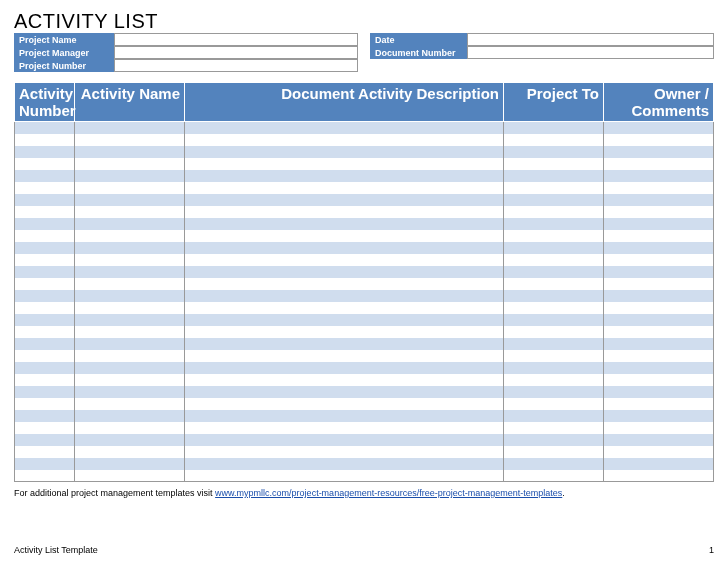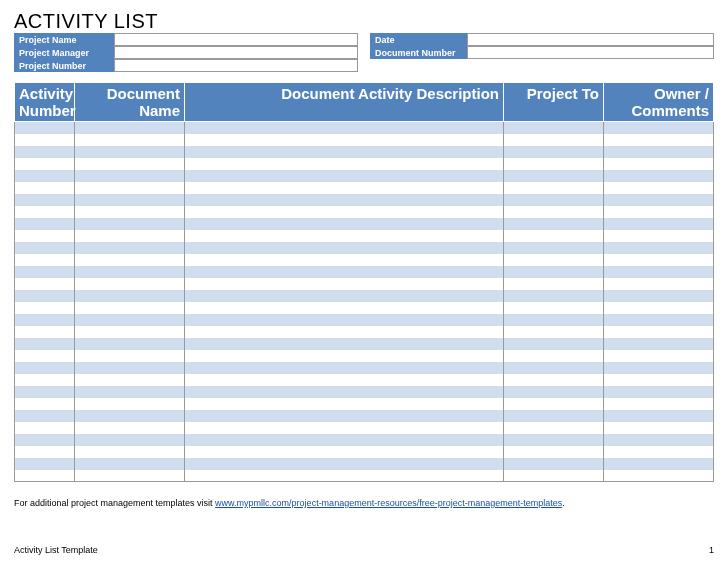--- a/index.html
+++ b/index.html
@@ -71,21 +71,21 @@
   table.activity tr.even td { background: #d0ddee; }
   table.activity tr.odd  td { background: #fff; }
   table.activity tr.last td { border-bottom: 0.5px solid #999; }
   .col-num   { width: 60px; }
   .col-name  { width: 110px; }
   .col-desc  { width: auto; }
   .col-asgn  { width: 100px; }
   .col-stat  { width: 110px; }
   .foot-note {
     font-size: 9px;
-    margin-top: 16px;
+    margin-top: 6px;
   }
   .foot-note a {
     color: #1a4eab;
     text-decoration: underline;
   }
   .page-footer {
     position: absolute;
     left: 14px;
     right: 14px;
     bottom: 10px;
@@ -126,21 +126,21 @@
     </div>
   </div>
 </div>
 
 <div class="spacer"></div>
 
 <table class="activity">
   <thead>
     <tr>
       <th class="col-num">Activity Number</th>
-      <th class="col-name">Document Name</th>
+      <th class="col-name">Activity Name</th>
       <th class="col-desc">Document Activity Description</th>
       <th class="col-asgn">Project To</th>
       <th class="col-stat">Owner / Comments</th>
     </tr>
   </thead>
   <tbody id="activity-body">
       <tr class="even">
         <td></td>
         <td></td>
         <td></td>

